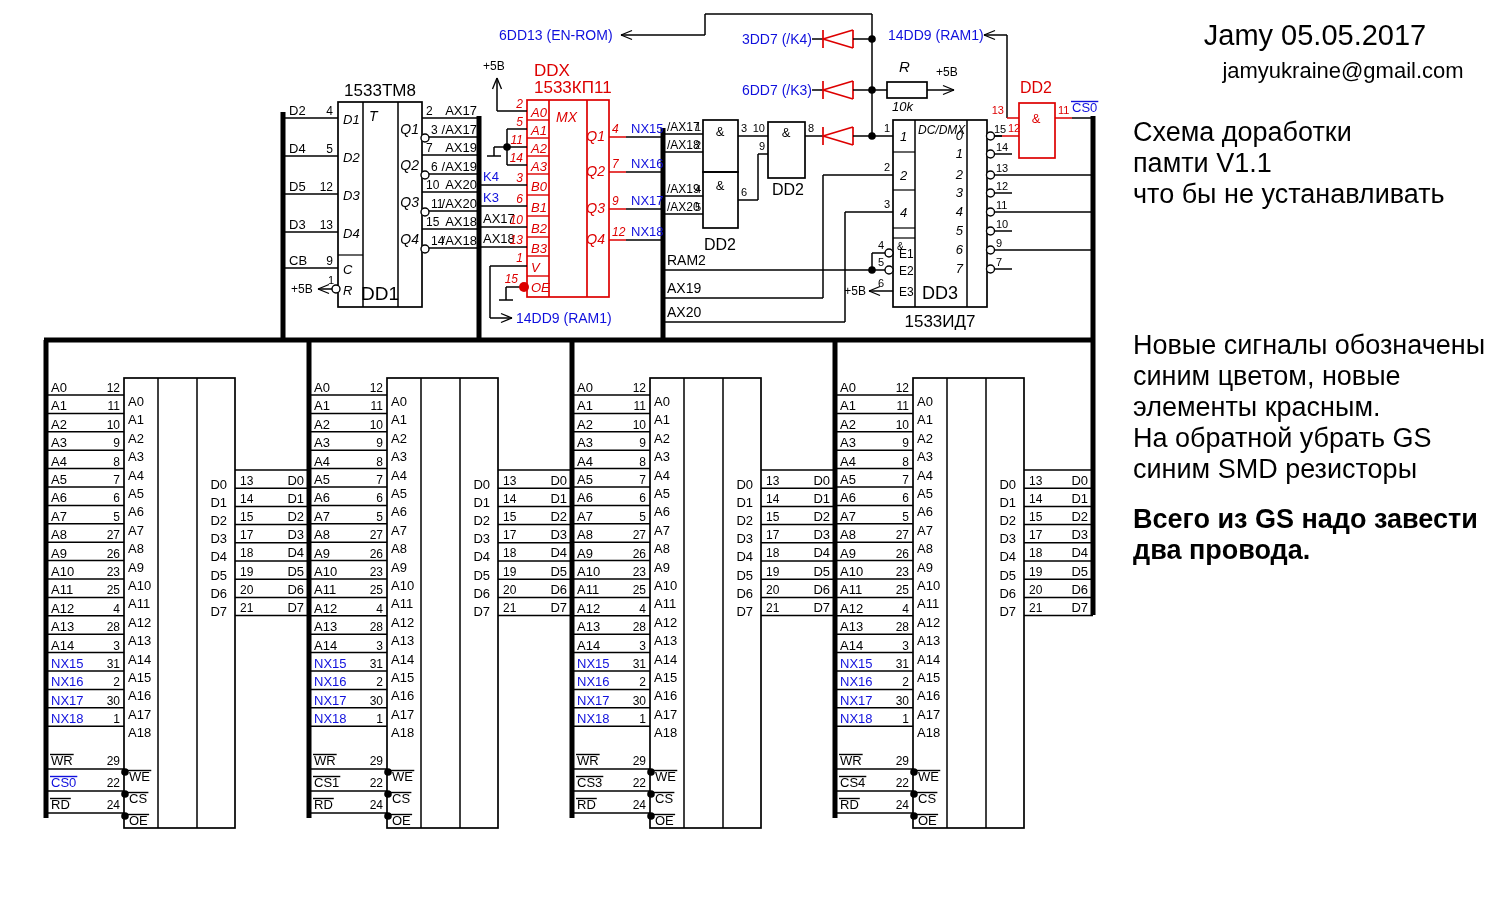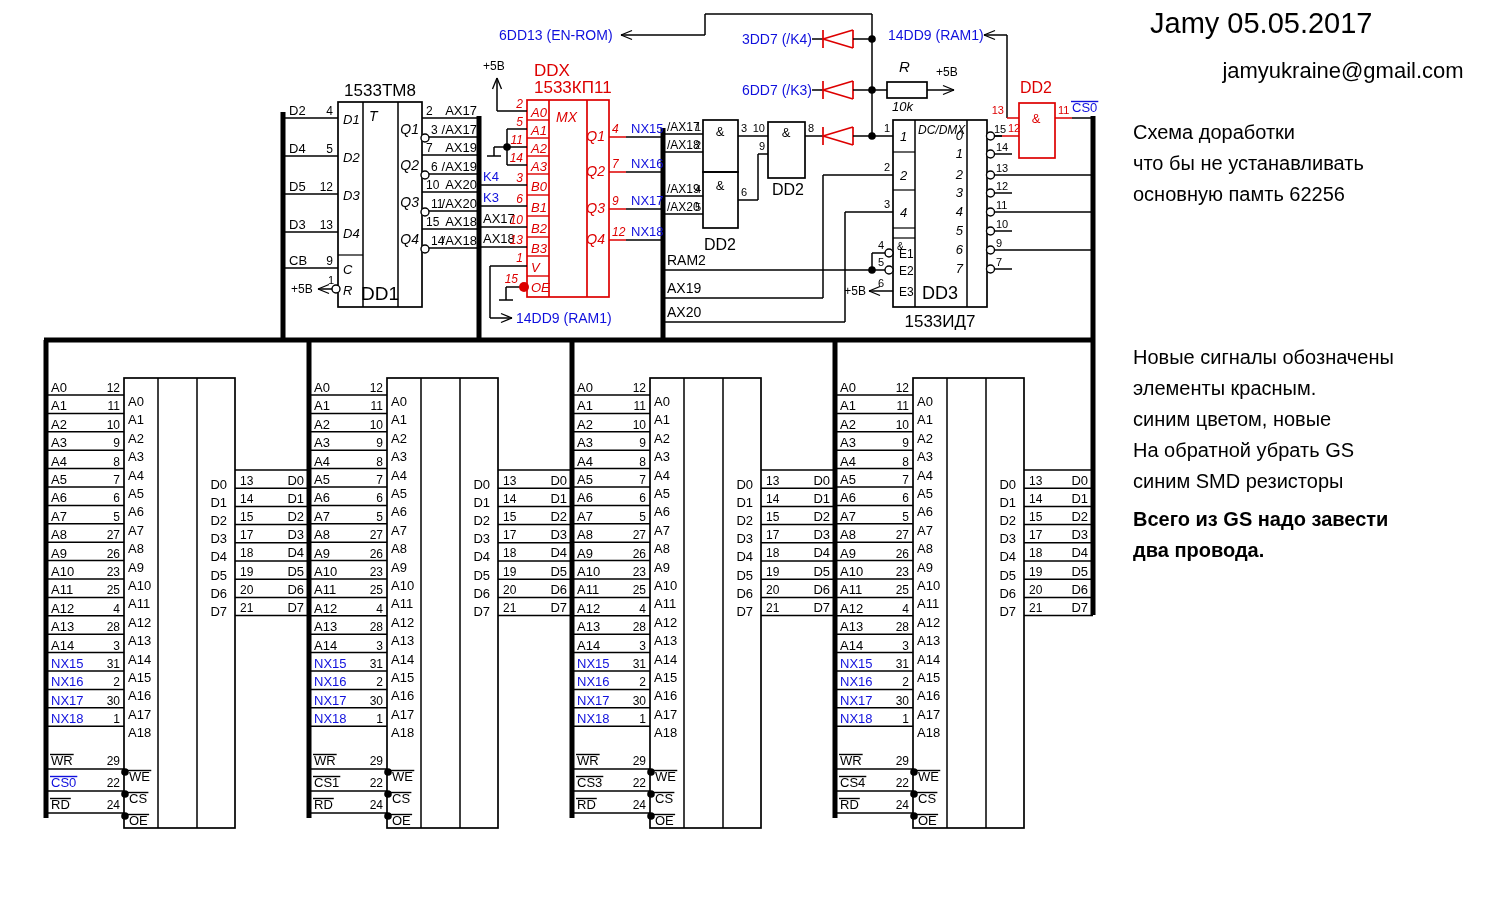--- a/index.html
+++ b/index.html
@@ -1,24 +1,24 @@
 <!DOCTYPE html>
 <html><head>
 <meta charset="utf-8">
 <style>
   html,body{margin:0;padding:0;background:#fff;}
   #stage{position:relative;width:1496px;height:898px;background:#fff;overflow:hidden;
          font-family:"Liberation Sans", sans-serif;}
   #schematic{position:absolute;left:0;top:0;}
   #schematic text{font-family:"Liberation Sans", sans-serif;}
   .abs{position:absolute;color:#000;}
-  .title{left:1150px;top:7px;width:330px;font-size:29px;}
+  .title{left:1150px;top:19px;width:330px;text-align:center;font-size:29px;}
   .email{left:1178px;top:58px;width:330px;text-align:center;font-size:22px;}
-  .para{left:1133px;font-size:20px;line-height:31px;white-space:nowrap;}
-  .p1{top:117px;} .p2{top:330px;margin-top:12px;} .p3{top:504px;font-weight:bold;}
+  .para{left:1133px;font-size:27px;line-height:31px;white-space:nowrap;}
+  .p1{top:117px;} .p2{top:330px;} .p3{top:504px;font-weight:bold;}
 </style>
 </head>
 <body>
 <div id="stage">
 
 <svg id="schematic" width="1496" height="898">
       <line x1="283" y1="112" x2="283" y2="340" stroke="#000" stroke-width="5"></line>
       <line x1="479" y1="116" x2="479" y2="340" stroke="#000" stroke-width="5"></line>
       <line x1="663" y1="128" x2="663" y2="340" stroke="#000" stroke-width="5"></line>
       <line x1="1093" y1="116" x2="1093" y2="615" stroke="#000" stroke-width="5"></line>
@@ -870,27 +870,27 @@
       <text x="909" y="809" font-size="12" fill="#000" text-anchor="end">24</text>
       <circle cx="914" cy="816" r="3.8" fill="#000"></circle>
       <text x="918" y="825" font-size="13" fill="#000" text-anchor="start">OE</text>
       <line x1="917" y1="814.5" x2="938.11181640625" y2="814.5" stroke="#000" stroke-width="1.4"></line>
     </svg>
 
 <div class="abs title">Jamy 05.05.2017</div>
 <div class="abs email">jamyukraine@gmail.com</div>
 <div class="abs para p1">
   <div>Схема доработки</div>
+  <div>памти V1.1</div>
   <div>что бы не устанавливать</div>
-  <div>основную памть 62256</div>
 </div>
 <div class="abs para p2">
   <div>Новые сигналы обозначены</div>
+  <div>синим цветом, новые</div>
   <div>элементы красным.</div>
-  <div>синим цветом, новые</div>
   <div>На обратной убрать GS</div>
   <div>синим SMD резисторы</div>
 </div>
 <div class="abs para p3">
   <div>Всего из GS надо завести</div>
   <div>два провода.</div>
 </div>
 
 </div>
 

